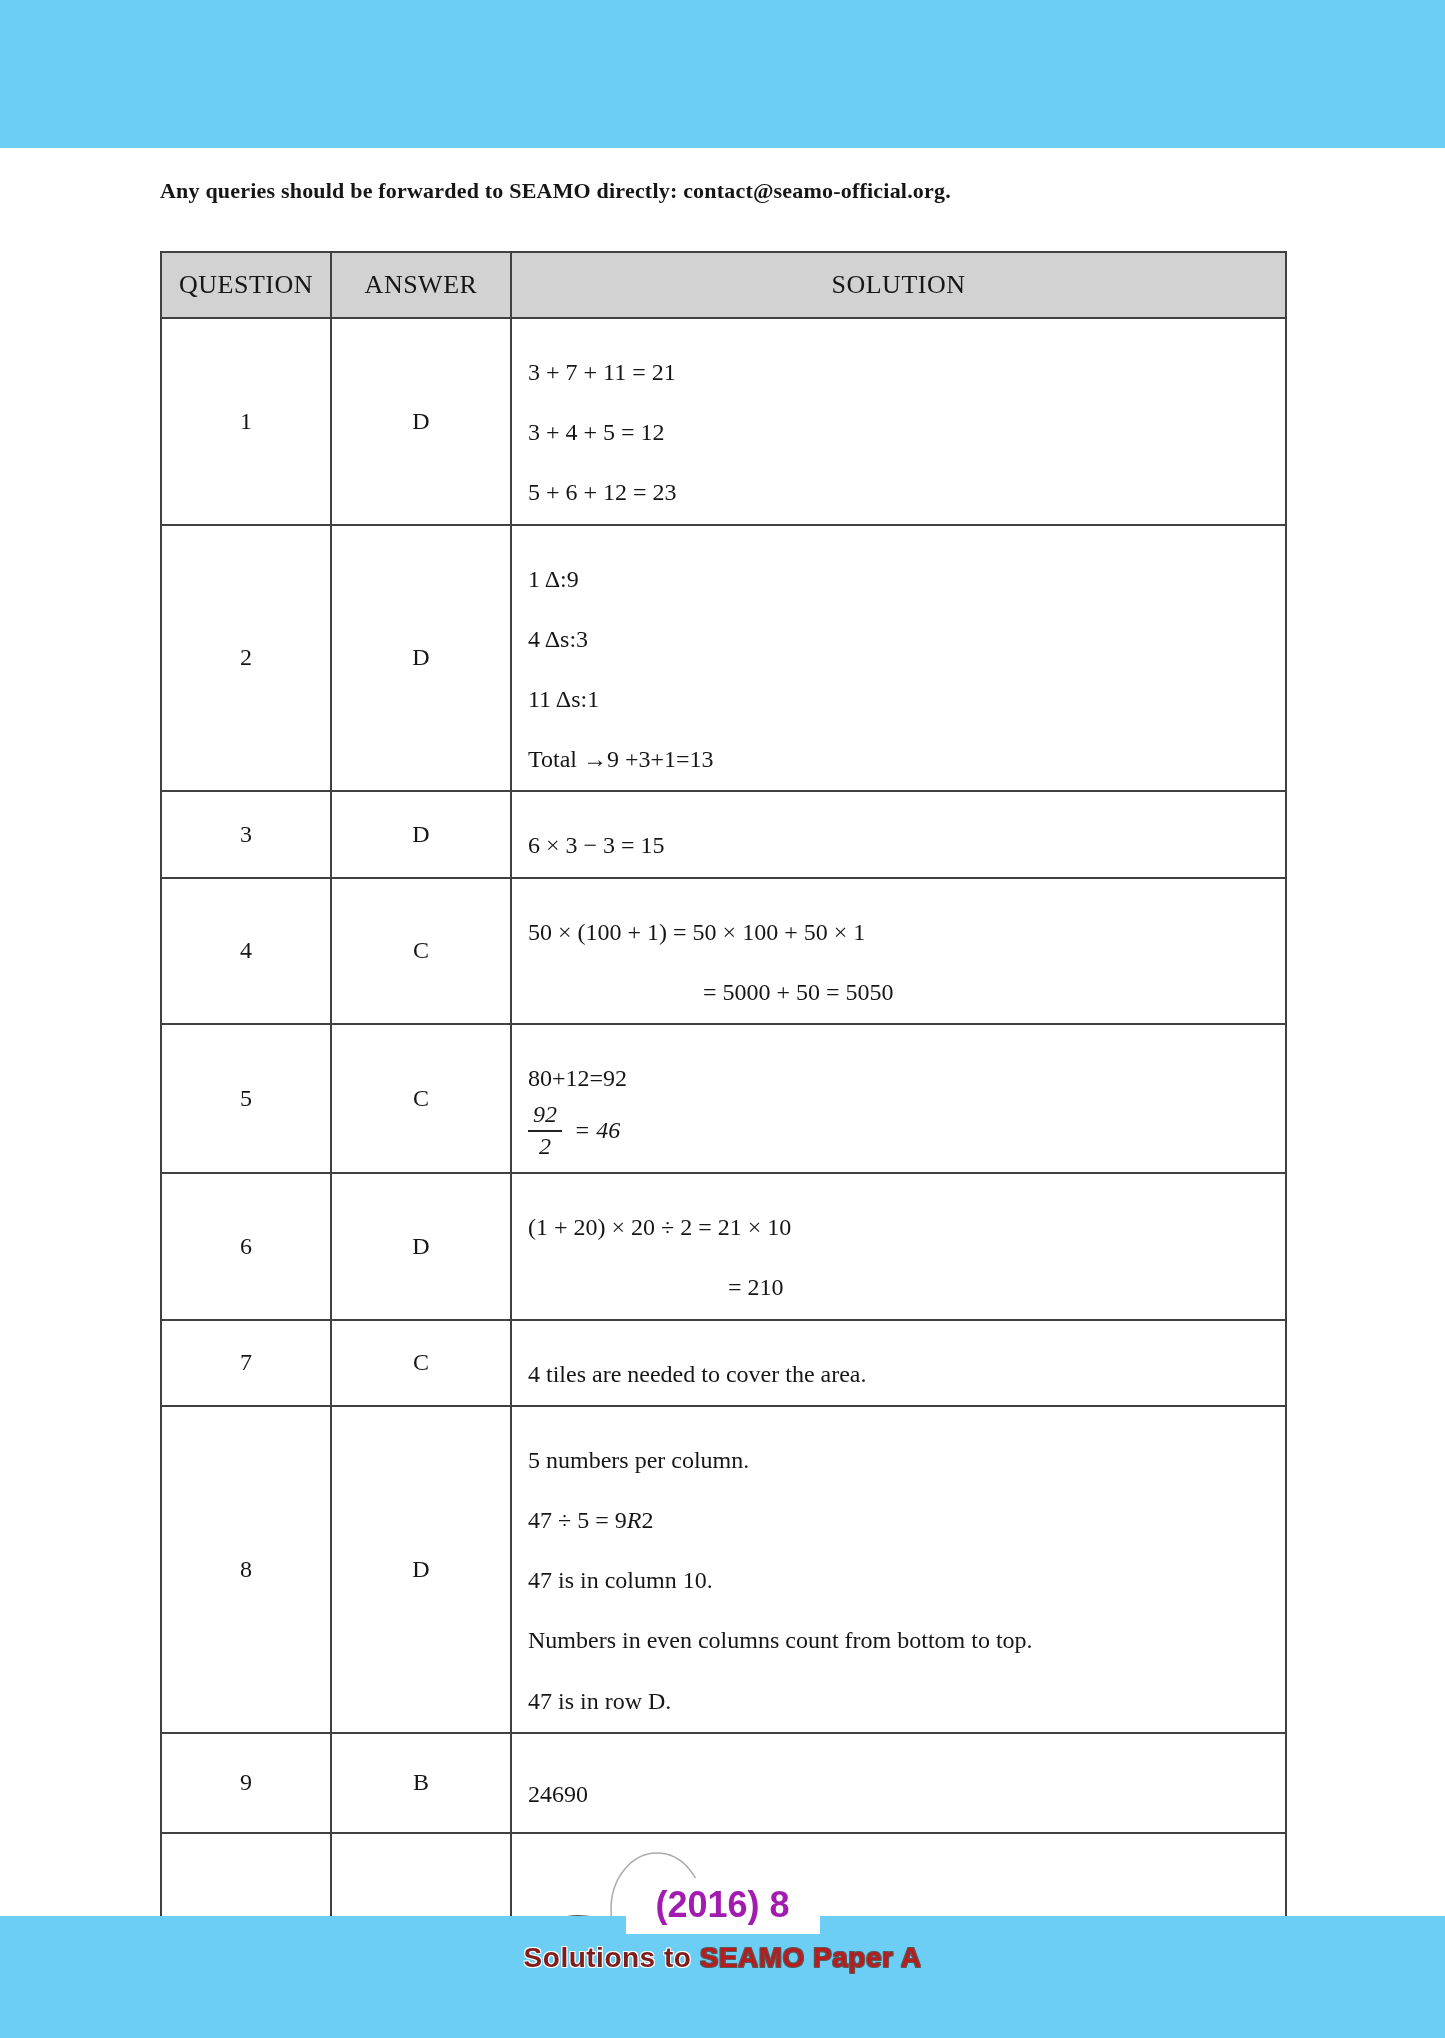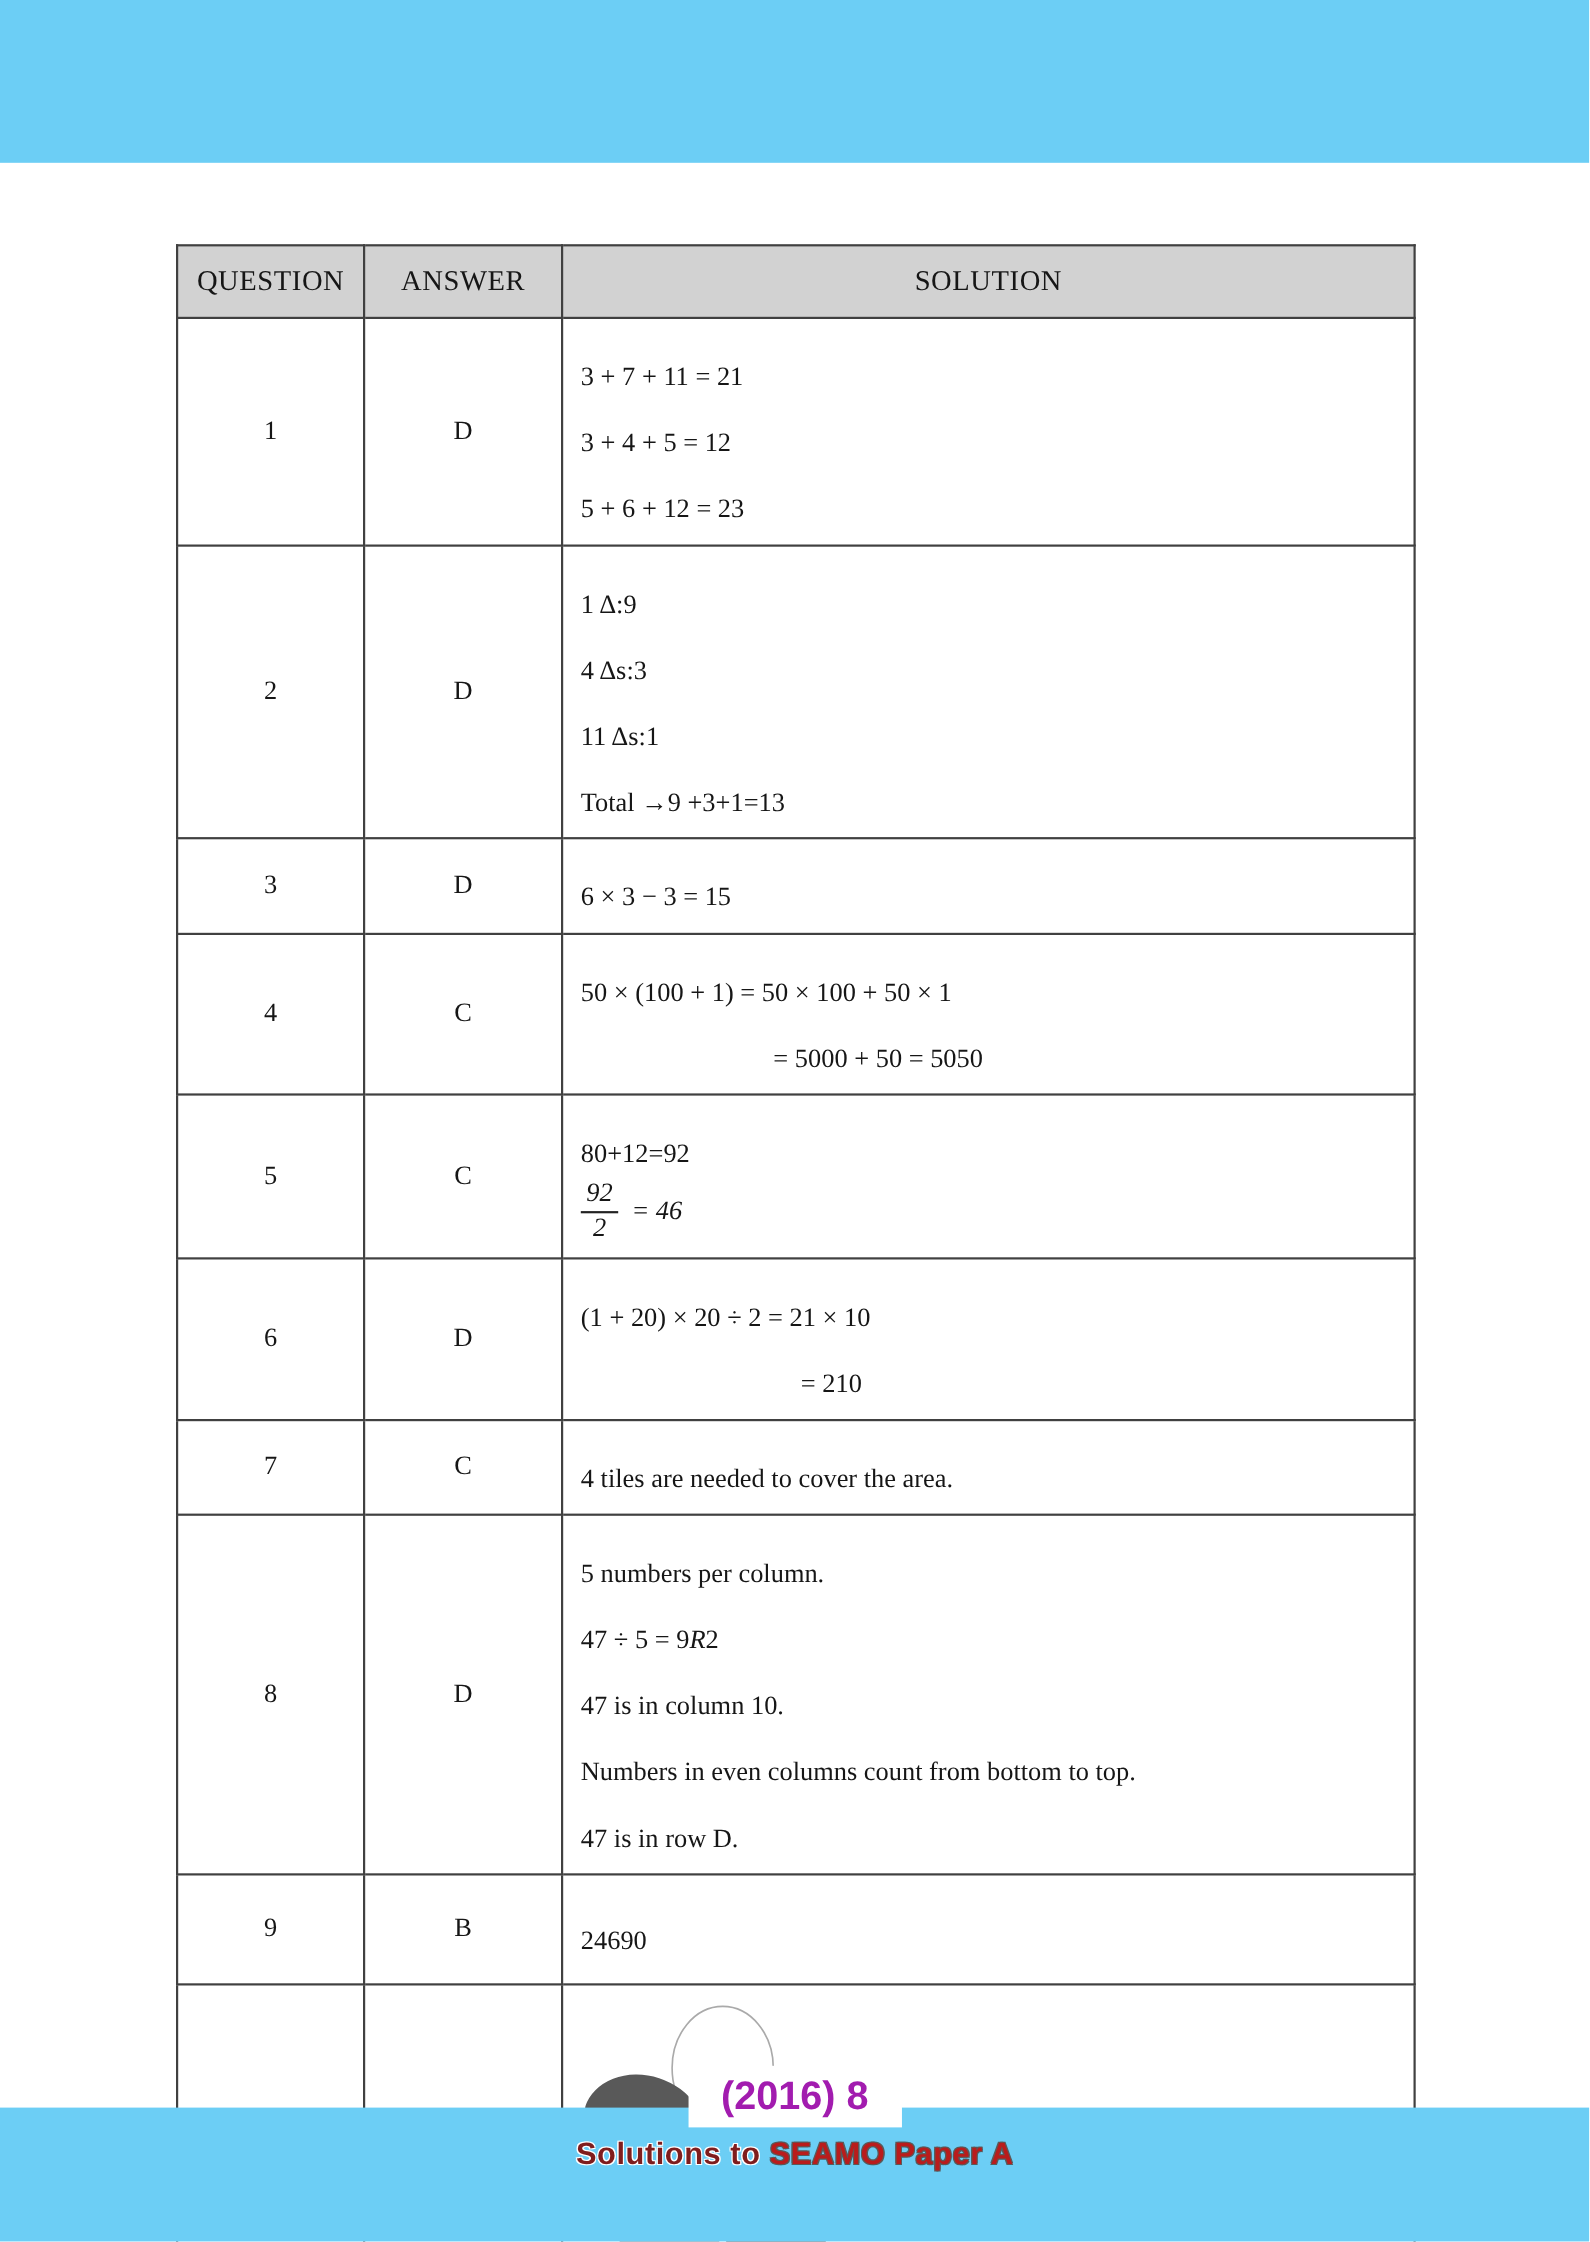--- a/index.html
+++ b/index.html
@@ -88,20 +88,21 @@
 </style>
 </head>
 <body>
 
 <div class="page">
 
   <div class="top-band" style="background: rgb(108, 206, 245);"></div>
 
   <div class="content">
     <div class="pub-note">
+      <div>Any queries should be forwarded to SEAMO directly: contact@seamo-official.org.</div>
     </div>
 
     <table class="solutions">
       <colgroup>
         <col style="width:170px">
           <col style="width:180px">
           <col style="width:775px">
       </colgroup>
       <thead>
         <tr>

